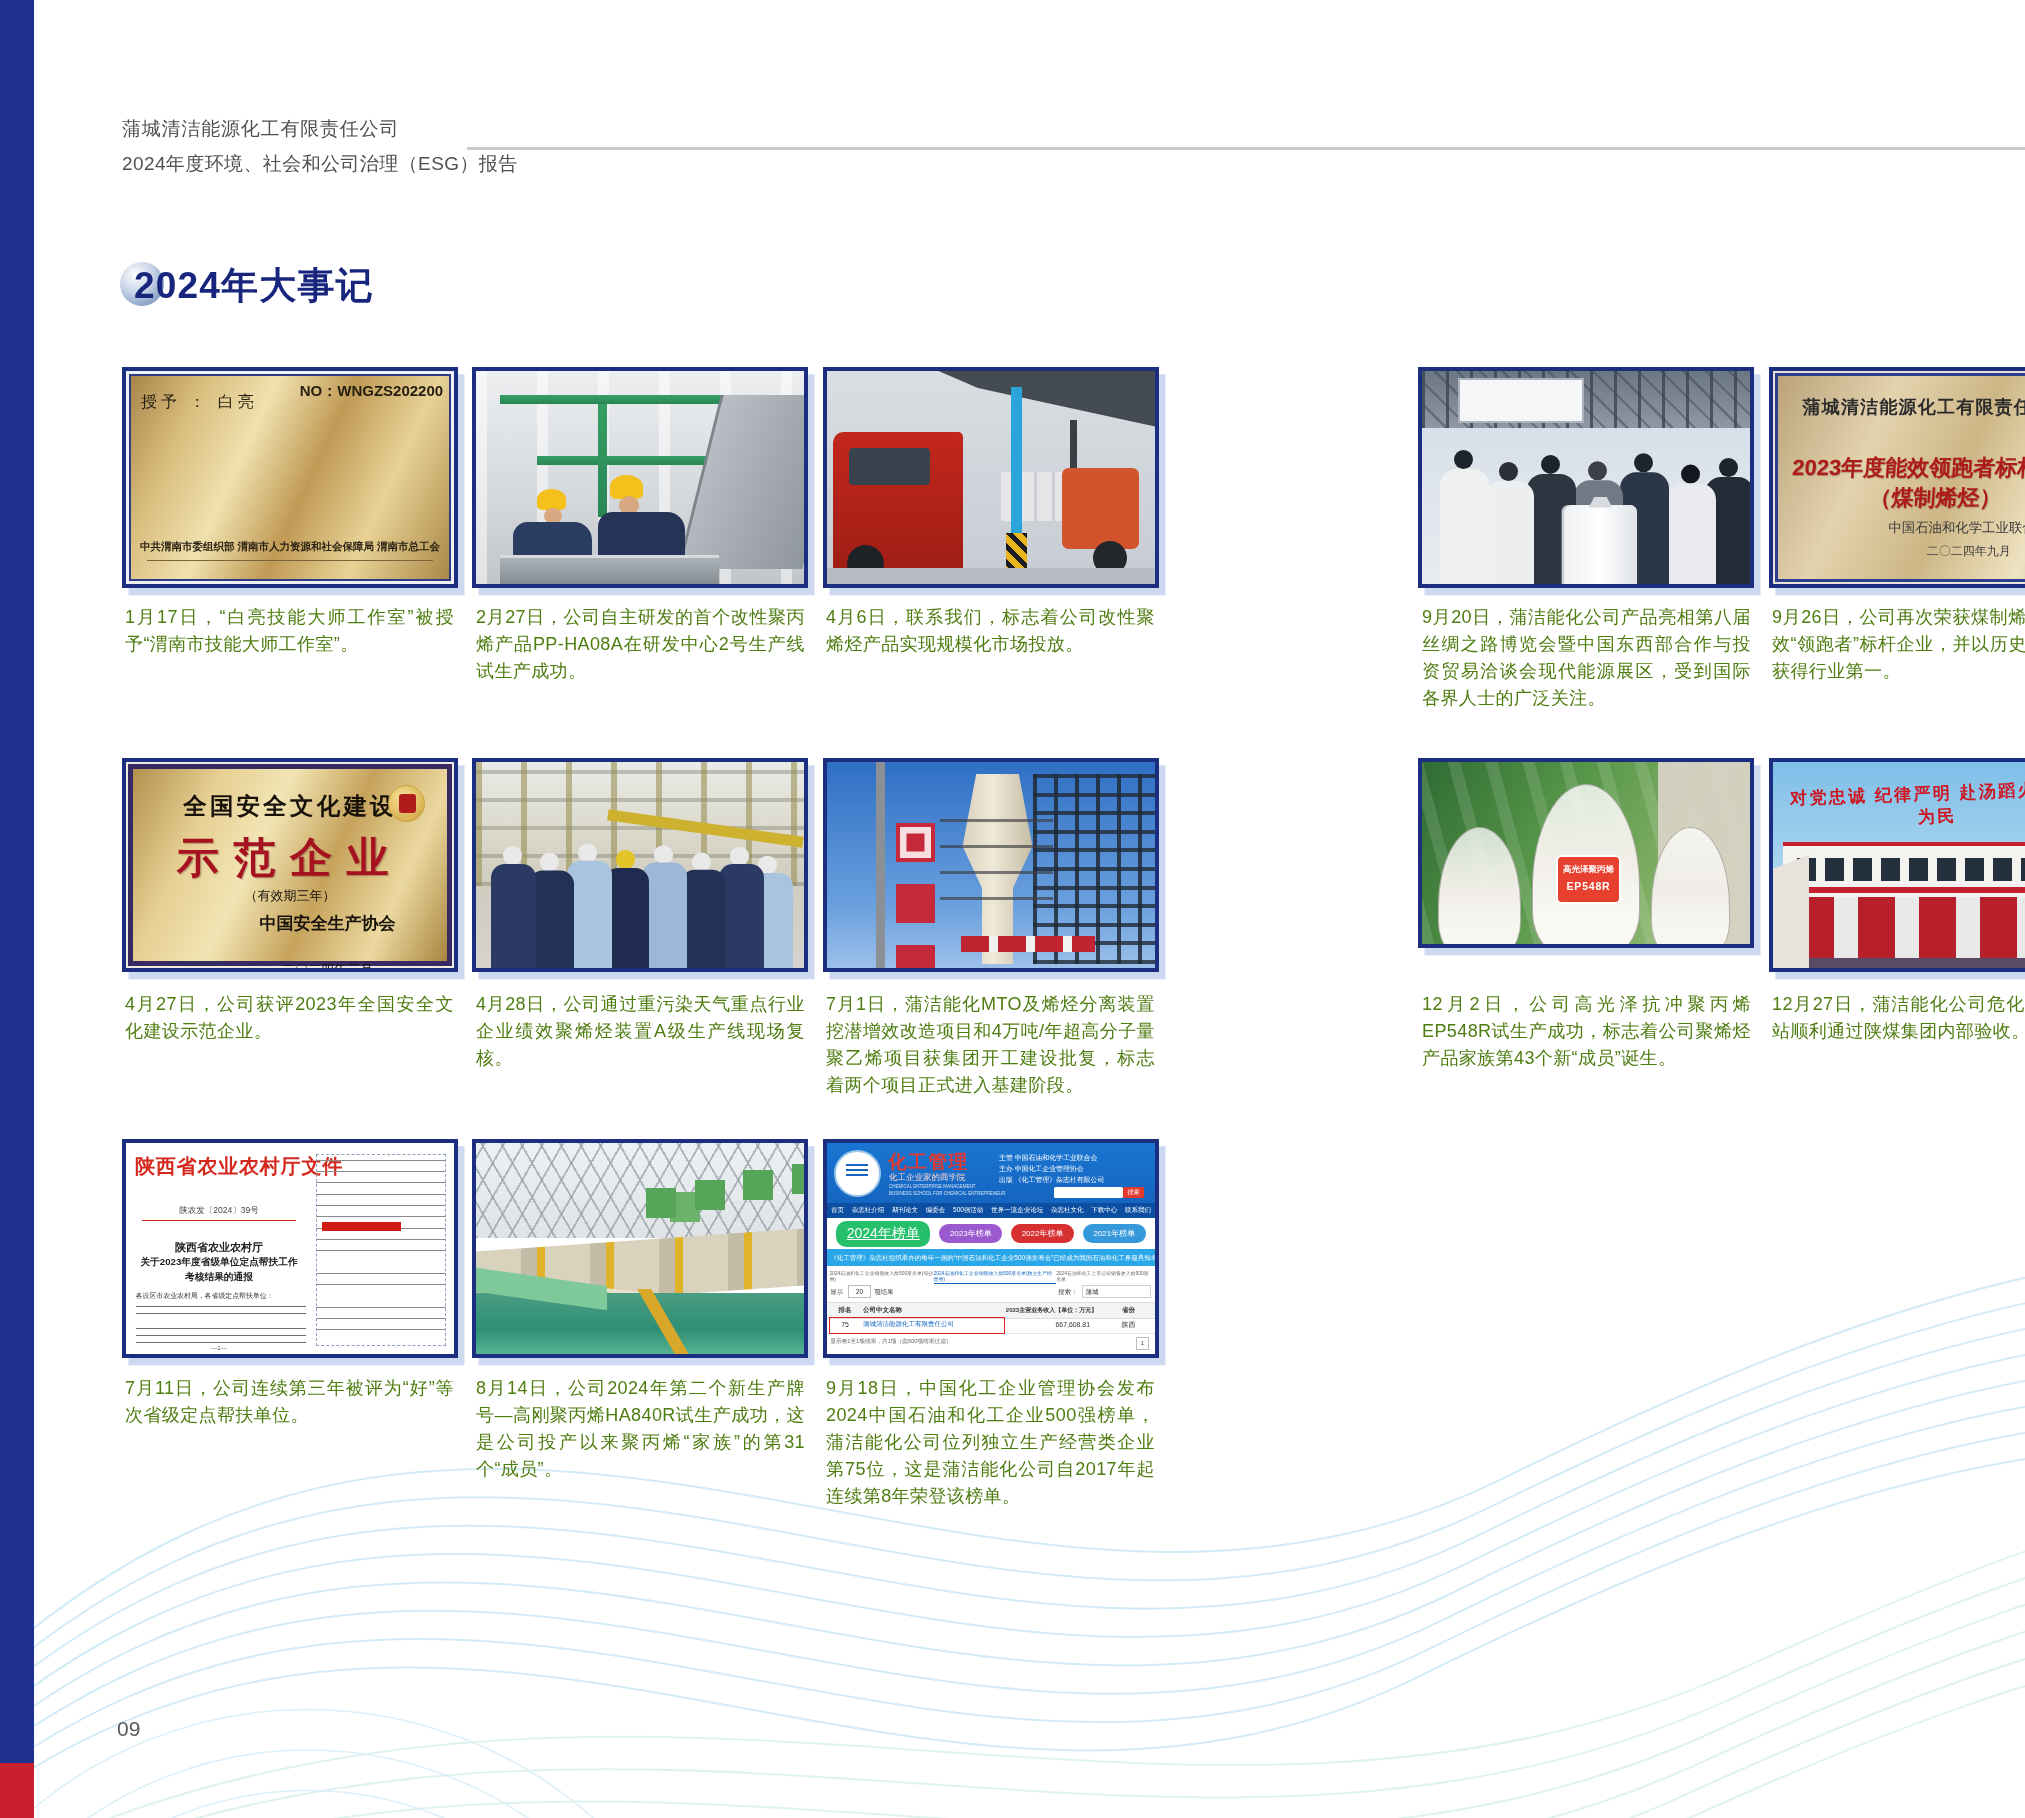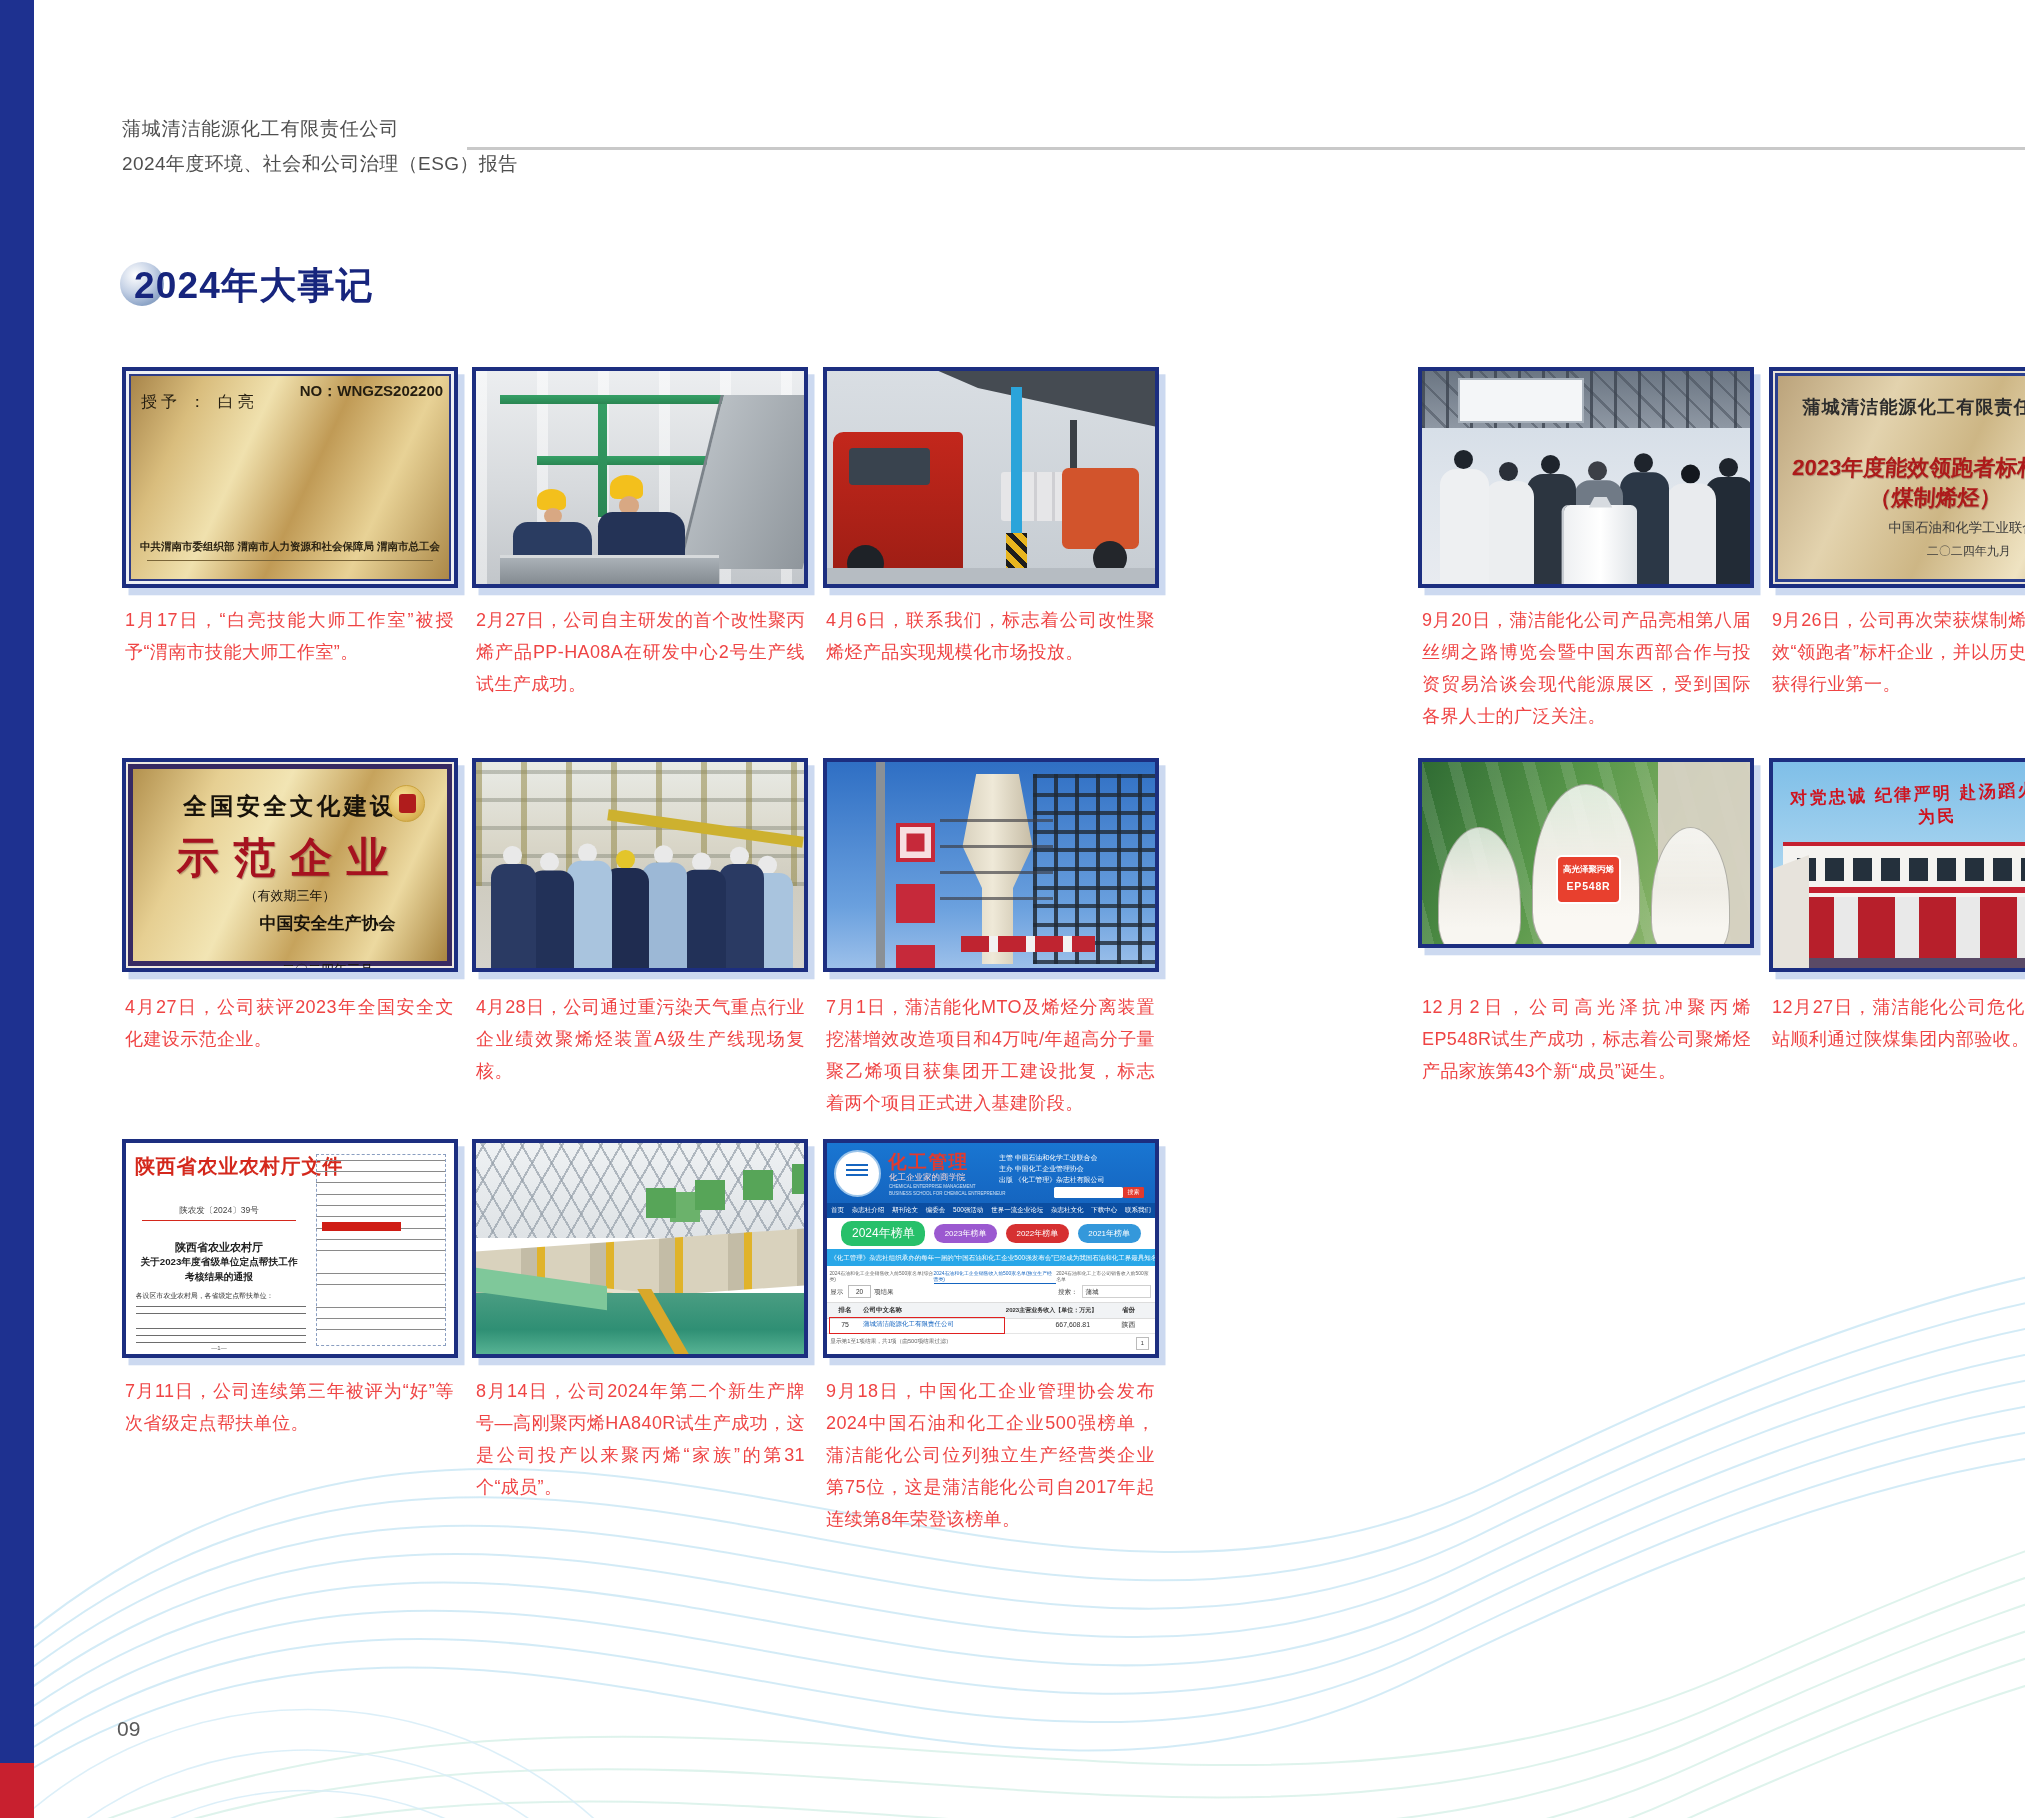--- a/index.html
+++ b/index.html
@@ -6,21 +6,21 @@
   body{
     width:2572px;height:1819px;position:relative;overflow:hidden;background:#ffffff;
     font-family:"Liberation Sans","DejaVu Sans",sans-serif;
   }
   .abs{position:absolute;}
   .photo{
     position:absolute;border:4px solid #1c2e80;box-sizing:border-box;overflow:hidden;
     background:#fff;box-shadow:6.5px 7.3px 0 #ccd9f0;
   }
   .cap{
-    position:absolute;width:329px;font-size:18px;line-height:32px;color:#ef4444;
+    position:absolute;width:329px;font-size:18px;line-height:27px;color:#4d7c0f;
     text-align:justify;letter-spacing:0.4px;
   }
   .pagenum{position:absolute;font-size:21px;color:#5a5a5a;}
   .gold-surface{
     position:absolute;inset:3.2px;border:2.4px solid #2e3c86;
     background:linear-gradient(115deg,#a8854a 0%,#d9bd7d 18%,#f0e1ae 36%,#c09a55 55%,#e8d296 75%,#ab8848 100%);
   }
   .center{left:0;right:0;text-align:center;}
 </style>
 </head>
@@ -180,21 +180,21 @@
     <span style="font-size:6.5px;color:#fff;">杂志社介绍</span>
     <span style="font-size:6.5px;color:#fff;">期刊论文</span>
     <span style="font-size:6.5px;color:#fff;">编委会</span>
     <span style="font-size:6.5px;color:#fff;">500强活动</span>
     <span style="font-size:6.5px;color:#fff;">世界一流企业论坛</span>
     <span style="font-size:6.5px;color:#fff;">杂志社文化</span>
     <span style="font-size:6.5px;color:#fff;">下载中心</span>
     <span style="font-size:6.5px;color:#fff;">联系我们</span>
   </div>
   <div class="abs" style="left:0;top:81px;width:100%;height:19.4px;display:flex;justify-content:center;gap:9px;align-items:center;">
-    <span style="background:#27c06a;color:#fff;font-size:12px;padding:4px 10.5px;border-radius:10.5px;">2024年榜单</span>
+    <span style="background:#27c06a;color:#fff;font-size:14px;padding:4px 10.5px;border-radius:10.5px;text-decoration:underline;">2024年榜单</span>
     <span style="background:#9b59d0;color:#fff;font-size:8px;padding:4px 10.5px;border-radius:10.5px;">2023年榜单</span>
     <span style="background:#d63031;color:#fff;font-size:8px;padding:4px 10.5px;border-radius:10.5px;">2022年榜单</span>
     <span style="background:#3498db;color:#fff;font-size:8px;padding:4px 10.5px;border-radius:10.5px;">2021年榜单</span>
   </div>
   <div class="abs" style="left:0;top:106px;width:100%;height:17px;background:#29a7e8;color:#fff;font-size:6.5px;line-height:17px;padding:0 3.2px;box-sizing:border-box;white-space:nowrap;overflow:hidden;">《化工管理》杂志社组织承办的每年一届的“中国石油和化工企业500强发布会”已经成为我国石油和化工界最具知名度和影响力的品牌活动之一。</div>
   <div class="abs" style="left:0;top:127px;width:100%;display:flex;justify-content:space-between;padding:0 2.4px;box-sizing:border-box;">
     <span style="font-size:4.9px;color:#666;">2024石油和化工企业销售收入前500家名单(综合类)</span>
     <span style="font-size:4.9px;color:#1565c0;border-bottom:1.2px solid #1565c0;padding-bottom:1.2px;">2024石油和化工企业销售收入前500家名单(独立生产经营类)</span>
     <span style="font-size:4.9px;color:#666;">2024石油和化工上市公司销售收入前500家名单</span>
   </div>

